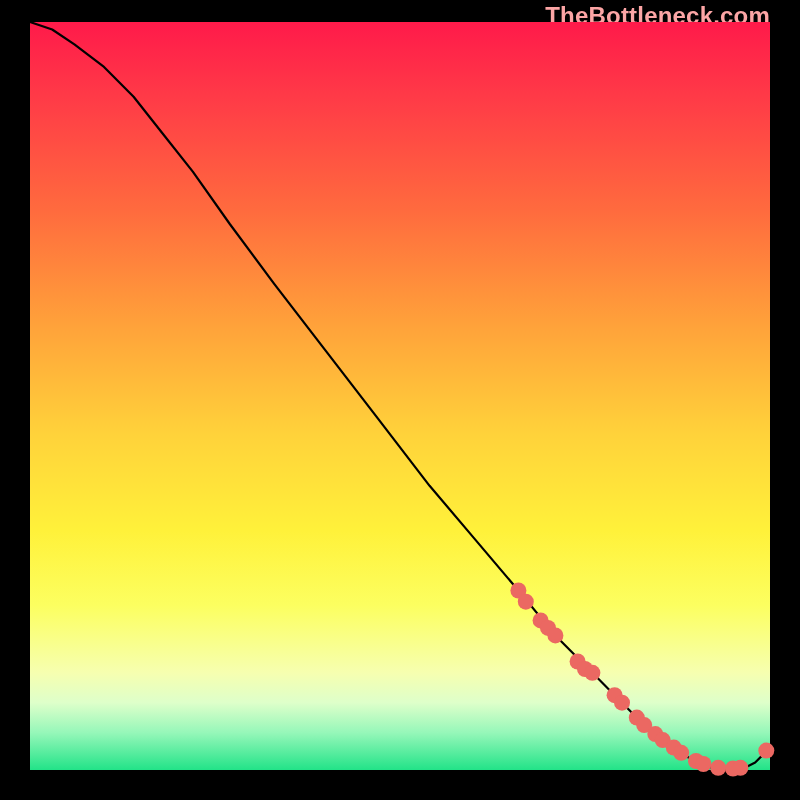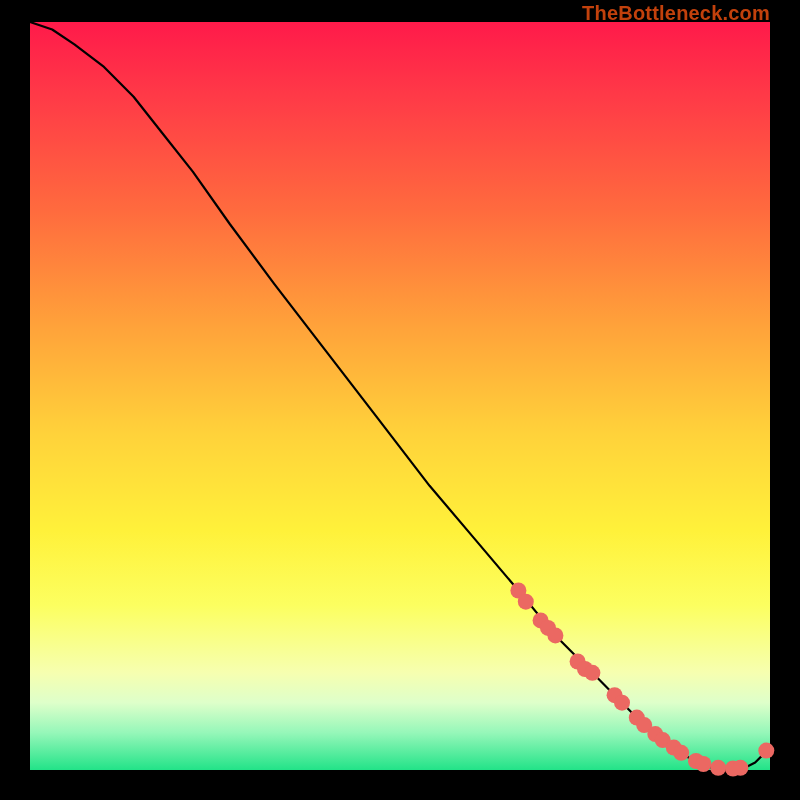--- a/index.html
+++ b/index.html
@@ -36,22 +36,22 @@
       #f6ffb0 87%,
       #deffca 91%,
       #96f7b9 95%,
       #22e388 100%
     );
   }
   .source {
     position: absolute;
     top: 2px;
     right: 30px;
-    color: #c2410c;
-    font-size: 20px;
+    color: #fca5a5;
+    font-size: 24px;
     font-weight: 600;
     letter-spacing: 0.2px;
   }
   svg.curve {
     position: absolute;
     left: 0;
     top: 0;
     width: 740px;
     height: 748px;
     overflow: visible;

